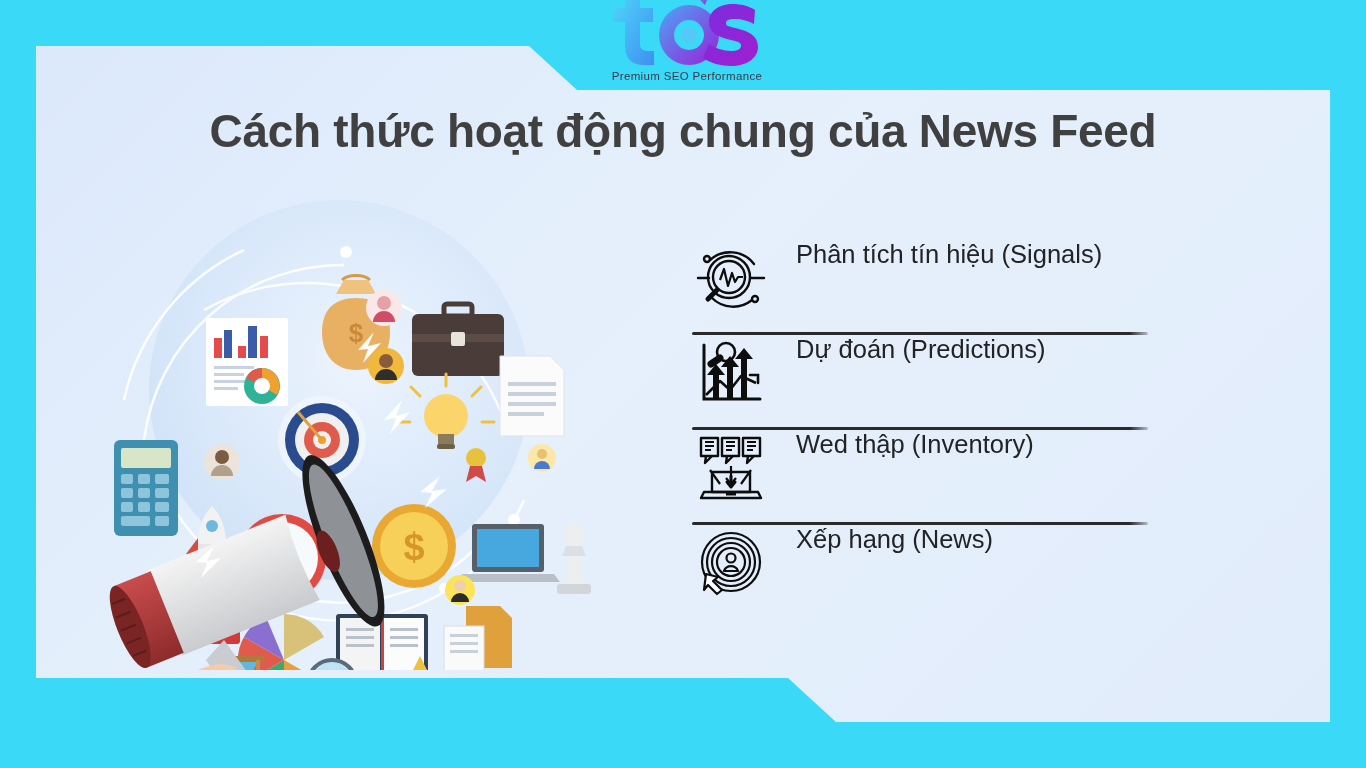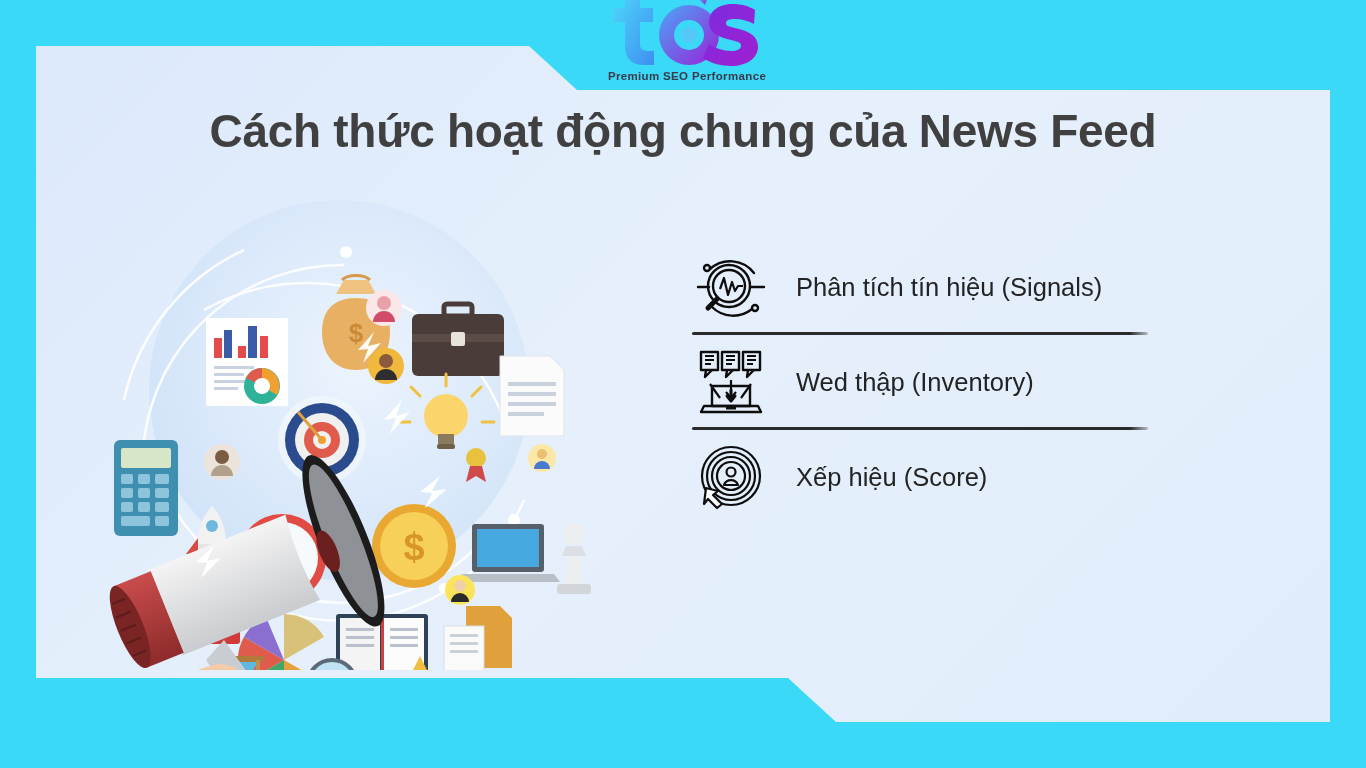--- a/index.html
+++ b/index.html
@@ -25,21 +25,21 @@
   }
 
   
   .logo-wrap {
     position:absolute; left:0; right:0; top:-14px;
     display:flex; flex-direction:column; align-items:center;
   }
   .logo-mark { display:block; }
   .logo-tag {
     margin-top:2px;
-    font-size:11.5px; font-weight:700;
+    font-size:11.5px; font-weight:400;
     letter-spacing:.35px;
     color:#3a3a4a;
     padding-left:8px;
   }
 
   
   .title {
     position:absolute; left:0; right:0; top:104px;
     text-align:center;
     font-size:46px; font-weight:700;
@@ -56,21 +56,21 @@
   }
 
   
   .list {
     position:absolute;
     left:656px; top:240px;
     width:512px;
   }
   .row {
     position:relative;
-    display:flex; align-items:center;
+    display:flex; align-items:flex-start;
     height:95px;
     padding-left:36px;
   }
   .row .ico {
     flex:0 0 78px;
     height:78px;
     display:flex; align-items:center; justify-content:center;
   }
   .row .lbl {
     margin-left:26px;
@@ -473,20 +473,38 @@
           <circle cx="33" cy="33" r="21"></circle>
           <path d="M2 34h11M54 34h14" stroke-linecap="round"></path>
           <path d="M24 36l4-11 4 17 4-13 3 9 3-5h5" stroke-width="2.2" stroke-linejoin="round"></path>
           <path d="M21 46l-9 9" stroke-width="5" stroke-linecap="round"></path>
         </svg>
       </span>
       <span class="lbl">Phân tích tín hiệu (Signals)</span>
       <span class="rule" style="bottom:0"></span>
     </div>
 
+    <div class="row">
+      <span class="ico">
+        <svg width="70" height="70" viewBox="0 0 70 70" fill="none" stroke="#0d0d0d" stroke-width="3">
+          <path d="M8 6v54h56" stroke-linecap="round"></path>
+          <g fill="#0d0d0d" stroke="none">
+            <path d="M17 60V36l-6 0 9-11 9 11-6 0v24z"></path>
+            <path d="M31 60V28l-6 0 9-11 9 11-6 0v32z"></path>
+            <path d="M45 60V20l-6 0 9-11 9 11-6 0v40z"></path>
+          </g>
+          <path d="M10 56l14-14 10 9 11-14 15 7" stroke-width="2.6" stroke-linejoin="round"></path>
+          <path d="M54 36h8v8" stroke-width="2.6" stroke-linecap="round"></path>
+          <circle cx="30" cy="13" r="9" stroke-width="2.6"></circle>
+          <path d="M24 19l-9 6" stroke-width="7" stroke-linecap="round"></path>
+        </svg>
+      </span>
+      <span class="lbl">Dự đoán (Predictions)</span>
+      <span class="rule" style="bottom:0"></span>
+    </div>
 
     <div class="row">
       <span class="ico">
         <svg width="70" height="70" viewBox="0 0 70 70" fill="none" stroke="#0d0d0d" stroke-width="2.4">
           <g stroke-linejoin="round">
             <path d="M5 4h17v18H5z"></path>
               <path d="M26 4h17v18H26z"></path>
               <path d="M47 4h17v18H47z"></path>
             <path d="M10 22l-1 7 7-7"></path>
               <path d="M31 22l-1 7 7-7"></path>
@@ -514,17 +532,17 @@
         <svg width="70" height="70" viewBox="0 0 70 70" fill="none" stroke="#0d0d0d" stroke-width="2.2">
           <circle cx="35" cy="33" r="29"></circle>
             <circle cx="35" cy="33" r="24"></circle>
           <circle cx="35" cy="33" r="19"></circle>
             <circle cx="35" cy="33" r="14"></circle>
           <circle cx="35" cy="29" r="4.5"></circle>
           <path d="M28 42a7.5 7.5 0 0 1 14 0z" stroke-linejoin="round"></path>
           <path d="M10 45l12 3-5 4 9 9-5 4-9-9-4 5z" fill="#ffffff" stroke-linejoin="round"></path>
         </svg>
       </span>
-      <span class="lbl">Xếp hiệu (Score)</span>
+      <span class="lbl">Xếp hạng (News)</span>
     </div>
 
   </div>
 </div>
 
 </body></html>

